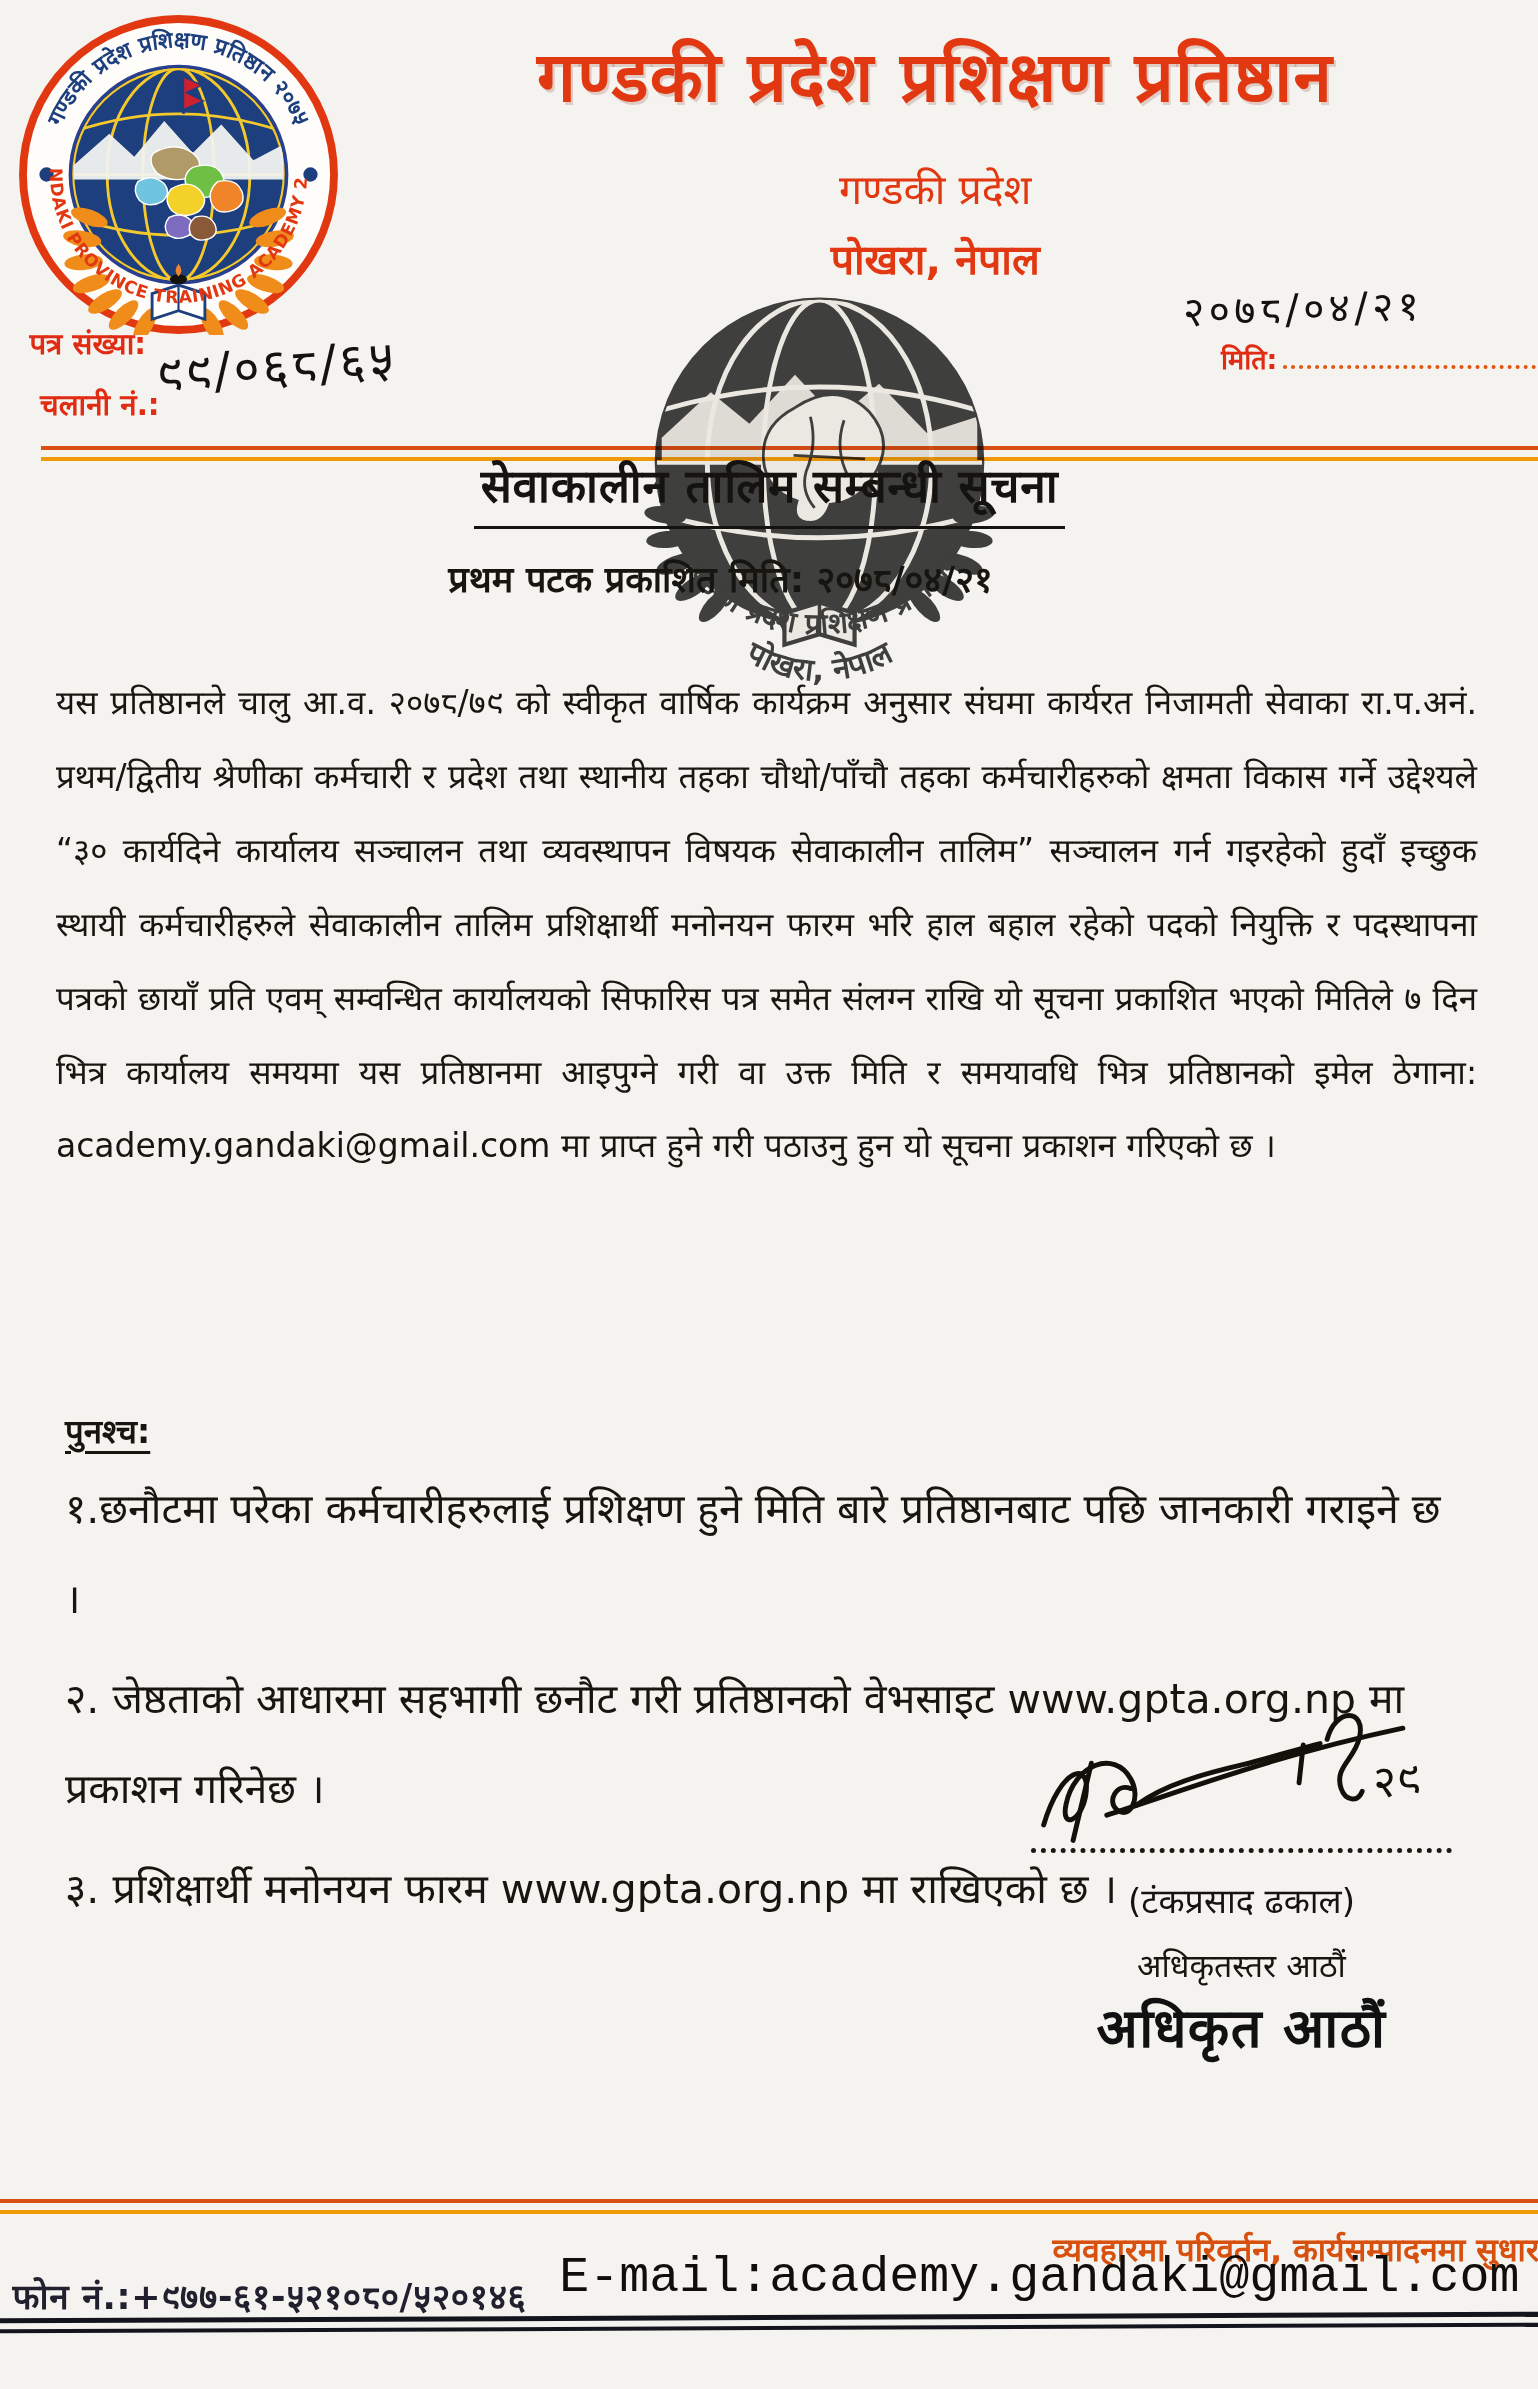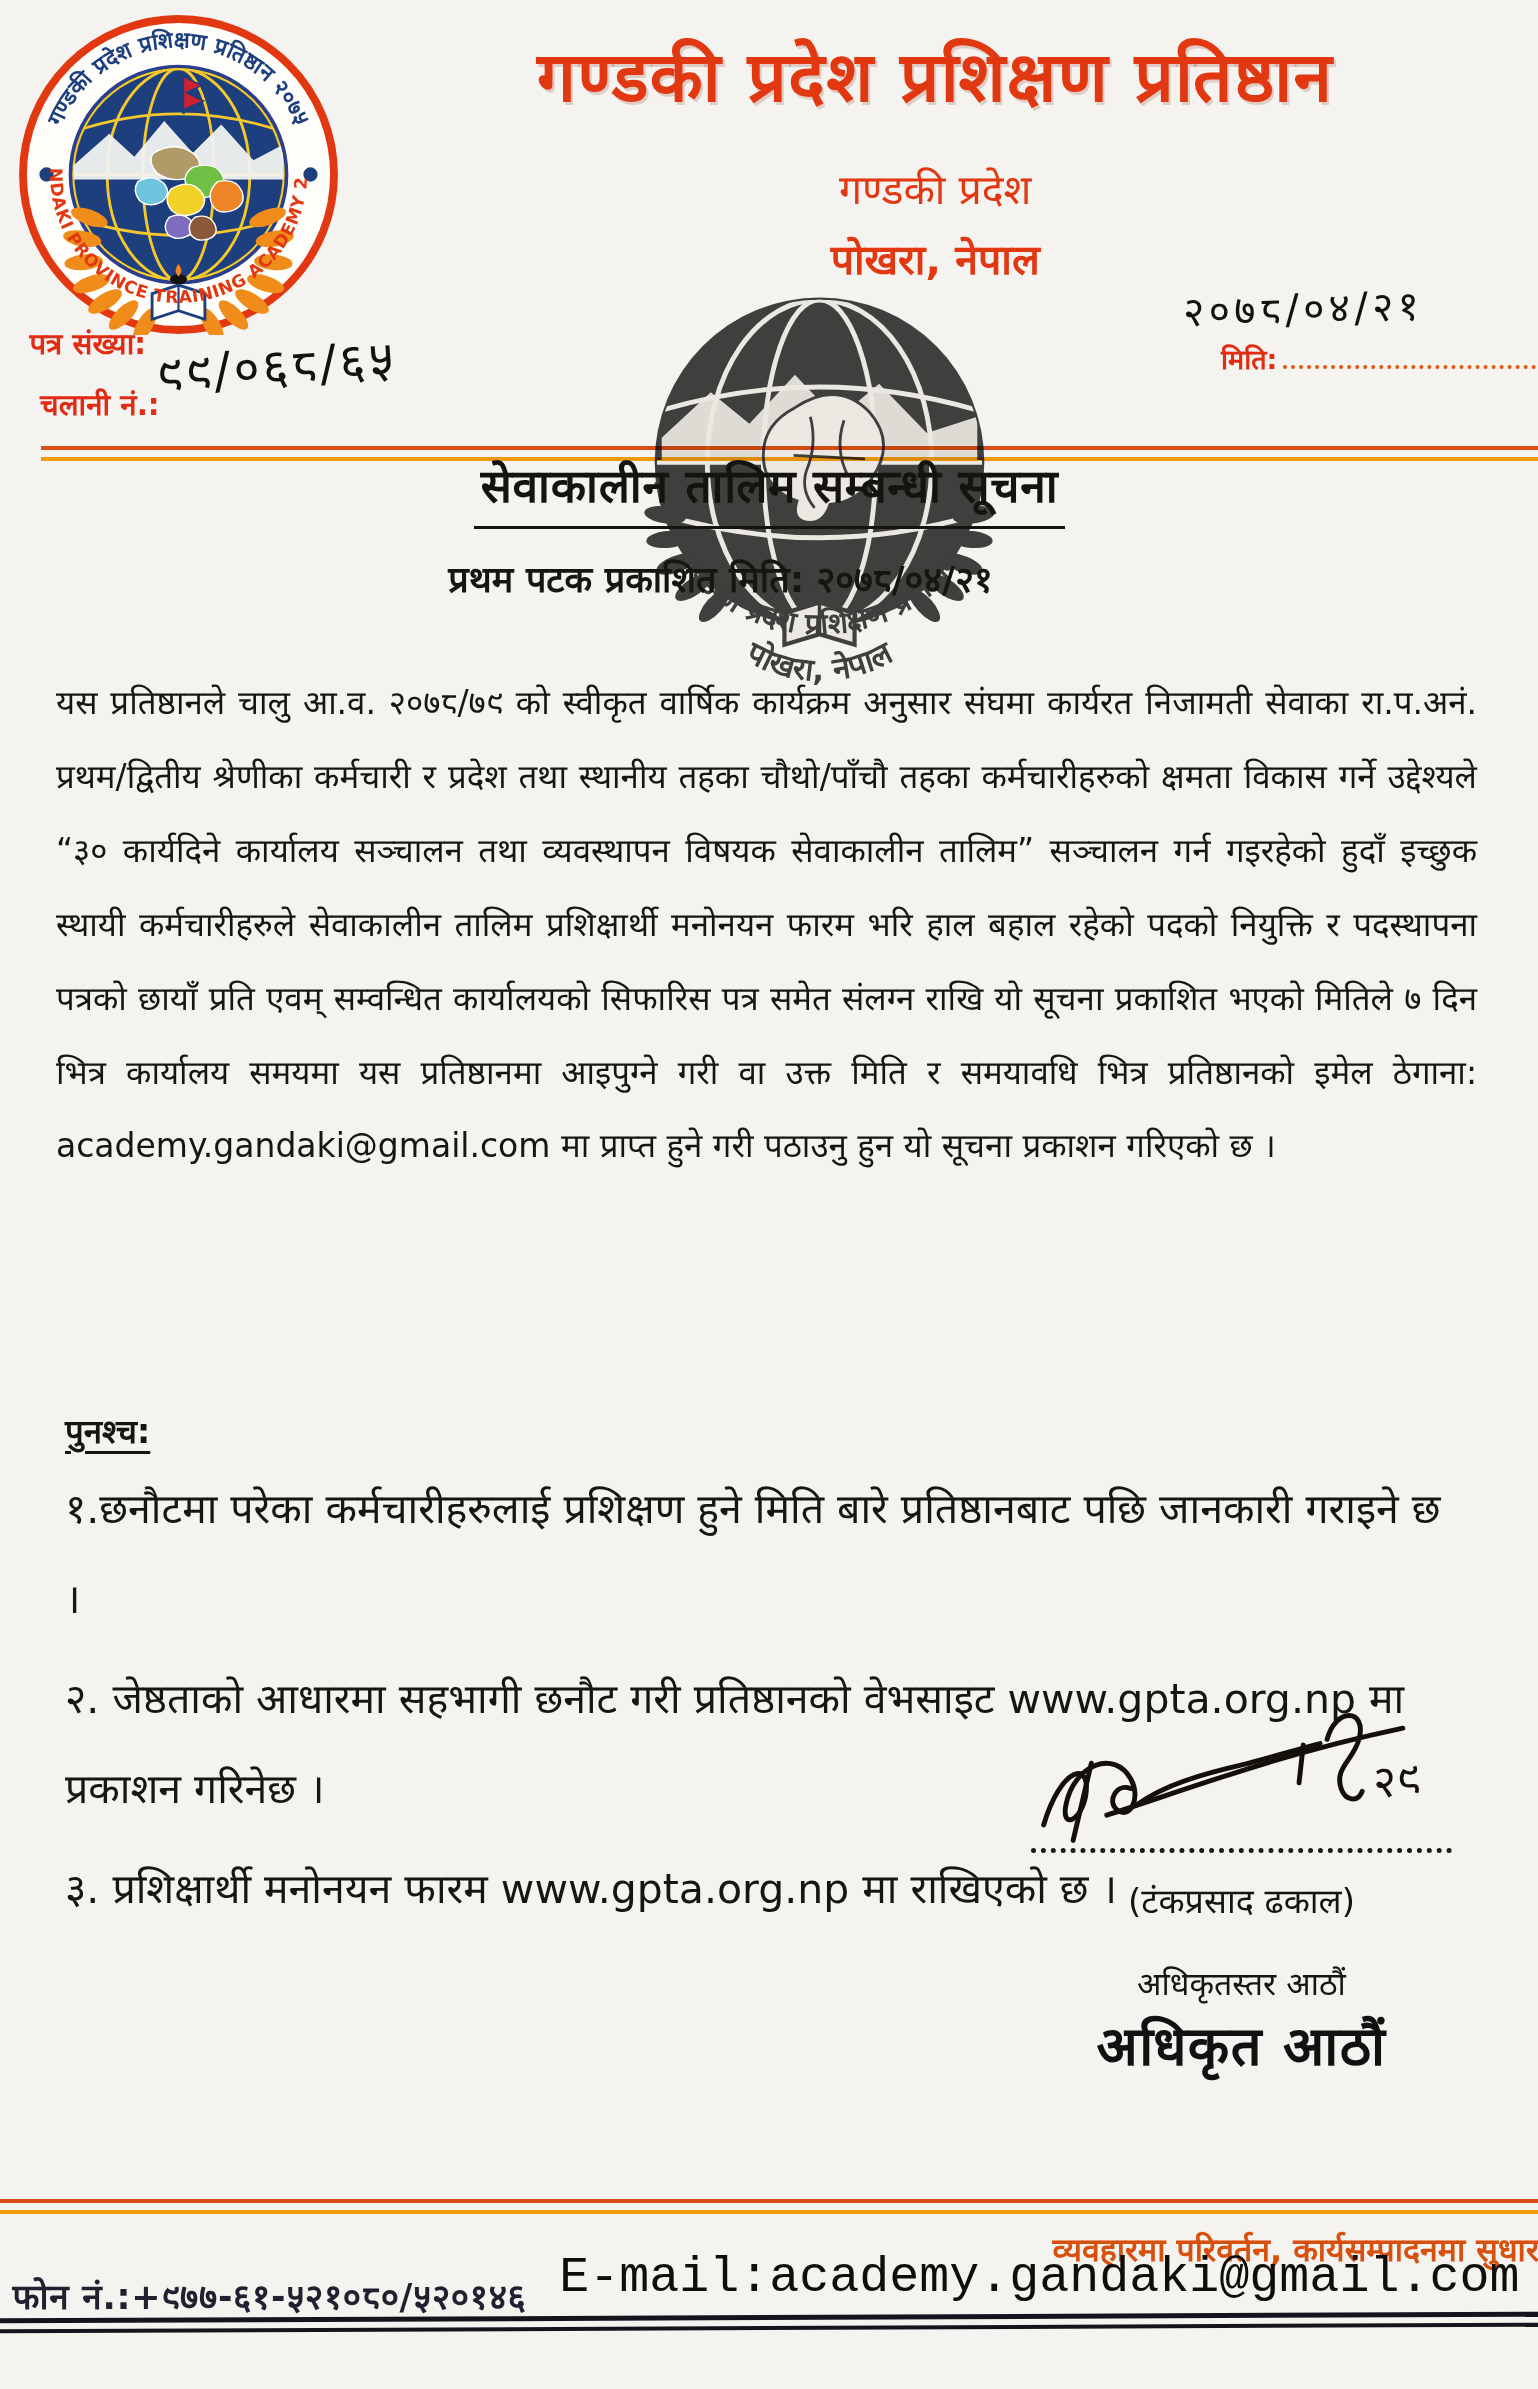--- a/index.html
+++ b/index.html
@@ -43,21 +43,21 @@
     text-align:justify;color:#17150f;z-index:2}
   .ps-label{left:65px;top:1408px;font-size:33px;font-weight:bold;color:#17150f;
     text-decoration:underline;text-underline-offset:8.4px;text-decoration-thickness:2.8px}
   .ps-items{left:65px;right:70px;top:1464px;font-size:41px;line-height:2.2;color:#17150f}
   .ps-items p{margin:0 0 9.8px 0}
   
   .sig-block{left:1010px;top:1700px;width:463px;text-align:center}
   .sig-svg{width:435px;height:151px;display:block;margin:0 auto}
   .sig-dots{width:421px;margin:-4.2px auto 0;border-bottom:5.6px dotted #1b1914;height:1.4px}
   .sig-name{font-size:34px;margin-top:24px;color:#15130f}
-  .sig-rank{font-size:32px;margin-top:38px;color:#17150f}
+  .sig-rank{font-size:32px;margin-top:20px;color:#17150f}
   .sig-rank-stamp{font-size:54px;font-weight:800;margin-top:3px;color:#111;letter-spacing:1.4px}
   
   .rule-footer{left:0;right:0;top:2199px}
   .slogan{left:0;right:0;top:2227px;text-align:right;font-size:32px;font-weight:bold;color:#d8500e}
   .phone{left:12.6px;top:2272px;font-size:35px;font-weight:600;color:#221f2e;letter-spacing:0.7px}
   .email{right:19.6px;top:2249px;font-size:50px;color:#0f0e0c;
     font-family:Liberation Mono, monospace}
   .rule-bottom{left:0;right:0;top:2315px;height:6.3px;
     border-top:5.6px solid #14141d;border-bottom:4.9px solid #14141d;transform:rotate(-.25deg)}
 </style>

